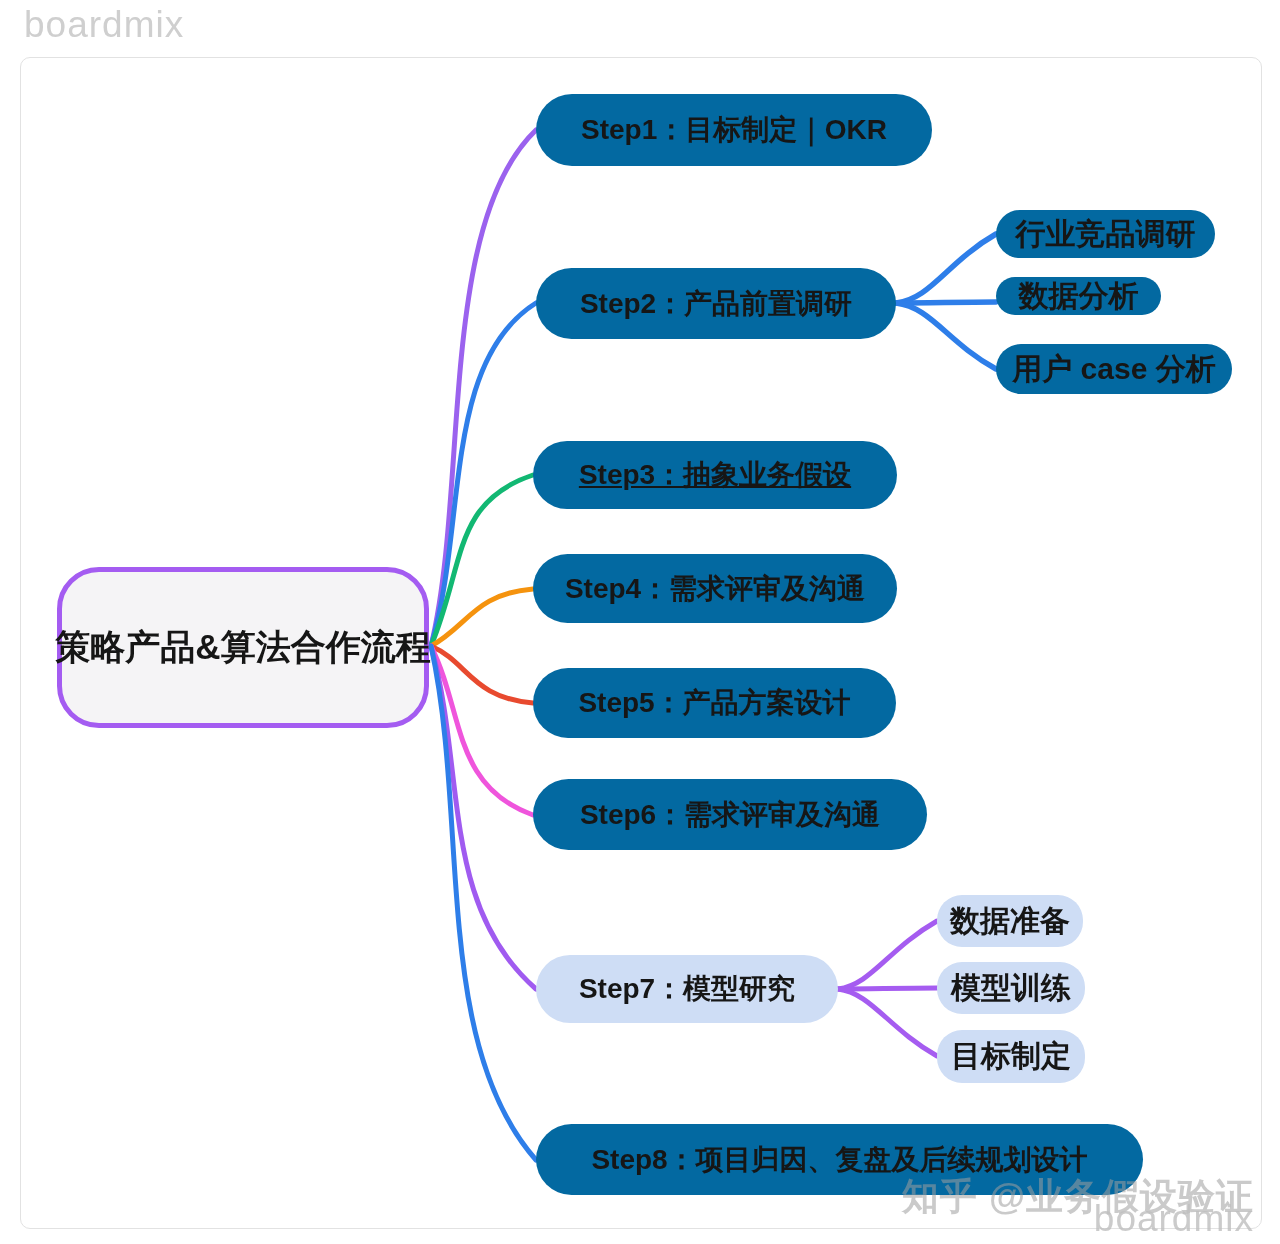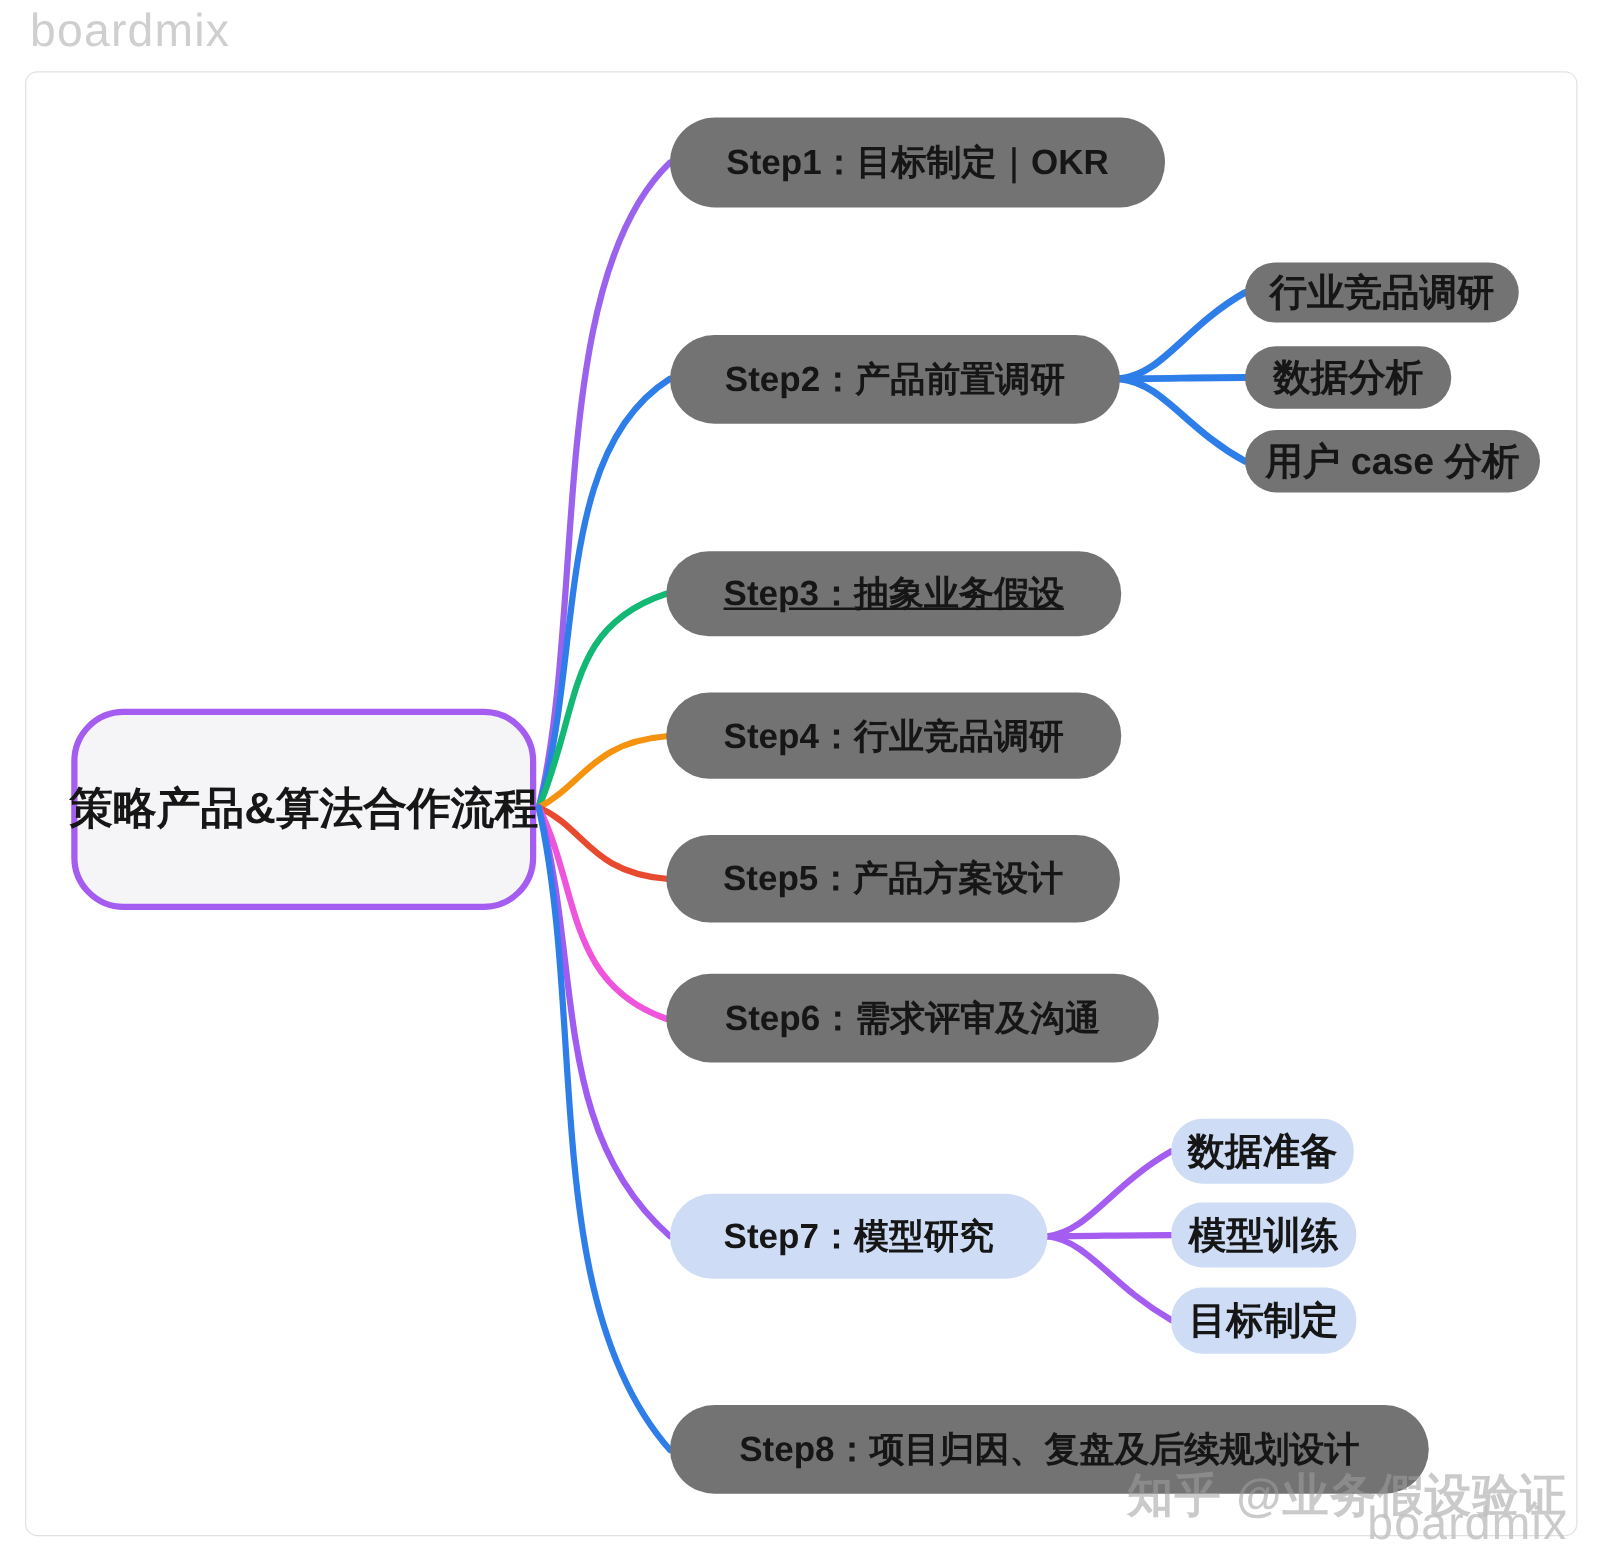--- a/index.html
+++ b/index.html
@@ -40,21 +40,21 @@
   .node {
     position: absolute;
     display: flex;
     align-items: center;
     justify-content: center;
     white-space: nowrap;
     font-weight: bold;
     color: #161616;
     box-sizing: border-box;
   }
-  .yellow { background: #737373; }
+  .yellow { background: #0369a1; }
   .lblue  { background: #ceddf5; }
   .step   { font-size: 28px; border-radius: 36px; }
   .child  { font-size: 30px; border-radius: 25px; }
   .root-node {
     left: 57px; top: 567px; width: 372px; height: 161px;
     background: #f5f4f6;
     border: 5px solid #a45cf1;
     border-radius: 42px;
     font-size: 35px;
     line-height: 1.62;
@@ -120,21 +120,21 @@
 
   <div class="node yellow step" style="left:536px; top:268px; width:360px; height:71px;">
     <span>Step2：产品前置调研</span>
   </div>
 
   <div class="node yellow step" style="left:533px; top:441px; width:364px; height:68px;text-decoration:underline;">
     <span>Step3：抽象业务假设</span>
   </div>
 
   <div class="node yellow step" style="left:533px; top:554px; width:364px; height:69px;">
-    <span>Step4：行业竞品调研</span>
+    <span>Step4：需求评审及沟通</span>
   </div>
 
   <div class="node yellow step" style="left:533px; top:668px; width:363px; height:70px;">
     <span>Step5：产品方案设计</span>
   </div>
 
   <div class="node yellow step" style="left:533px; top:779px; width:394px; height:71px;">
     <span>Step6：需求评审及沟通</span>
   </div>
 
@@ -142,21 +142,21 @@
     <span>Step7：模型研究</span>
   </div>
 
   <div class="node yellow step" style="left:536px; top:1124px; width:607px; height:71px;">
     <span>Step8：项目归因、复盘及后续规划设计</span>
   </div>
 
   <div class="node yellow child" style="left:996px; top:210px; width:219px; height:48px;">
     <span>行业竞品调研</span>
   </div>
-  <div class="node yellow child" style="left:996px; top:277px; width:165px; height:50px;">
+  <div class="node yellow child" style="left:996px; top:277px; width:165px; height:38px;">
     <span>数据分析</span>
   </div>
   <div class="node yellow child" style="left:996px; top:344px; width:236px; height:50px;">
     <span>用户 case 分析</span>
   </div>
 
   <div class="node lblue child" style="left:937px; top:895px; width:146px; height:52px;">
     <span>数据准备</span>
   </div>
   <div class="node lblue child" style="left:937px; top:962px; width:148px; height:52px;">

